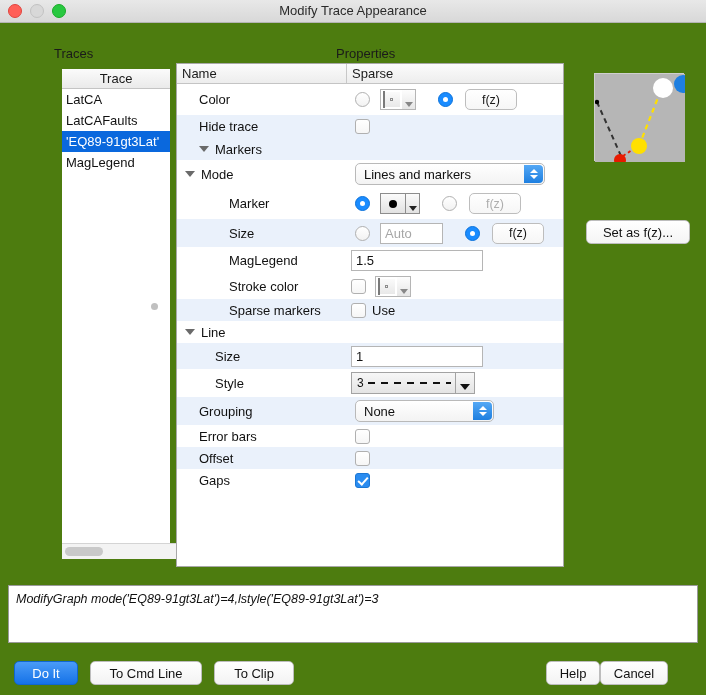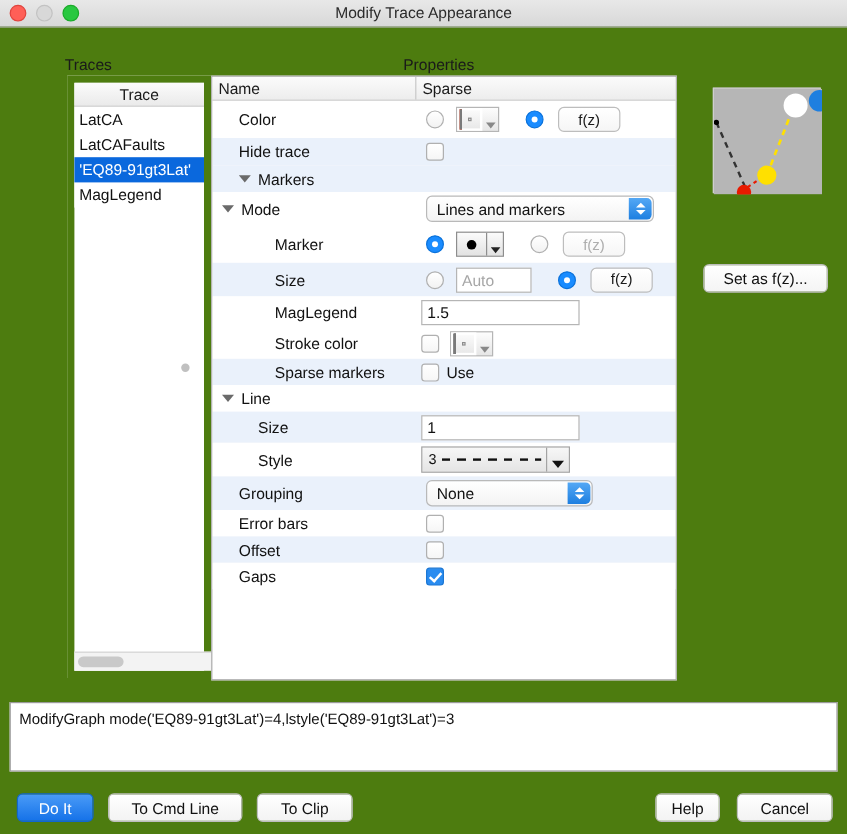--- a/index.html
+++ b/index.html
@@ -494,20 +494,21 @@
     width: 690px;
     height: 58px;
     background: #ffffff;
     border: 1px solid #9a9a9a;
     box-sizing: border-box;
     padding: 6px 7px;
     font-size: 12.5px;
     color: #111;
     overflow: hidden;
     white-space: nowrap;
+    font-style: italic;
   }
 
   
   #bottom-bar {
     position: absolute;
     left: 0;
     top: 655px;
     width: 706px;
     height: 40px;
   }
@@ -526,21 +527,21 @@
   }
   .btn.primary {
     background: linear-gradient(to bottom,#4a9bf7,#1572e8);
     border: 1px solid #1166cf;
     color: #ffffff;
   }
   #btn-doit      { left: 14px;  top: 6px; width: 64px; }
   #btn-cmdline   { left: 90px;  top: 6px; width: 112px; }
   #btn-toclip    { left: 214px; top: 6px; width: 80px; }
   #btn-help      { left: 546px; top: 6px; width: 54px; }
-  #btn-cancel    { left: 614px; top: 6px; width: 80px; text-align: center; }
+  #btn-cancel    { left: 600px; top: 6px; width: 68px; text-align: center; }
 </style>
 </head>
 <body>
 
 <div id="window">
 
   <div id="titlebar">
     <div id="traffic">
       <span class="tl tl-close"></span>
       <span class="tl tl-min"></span>

